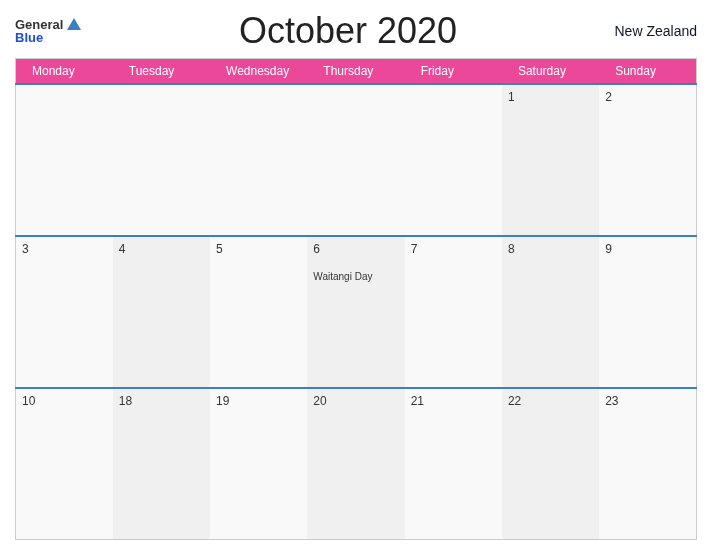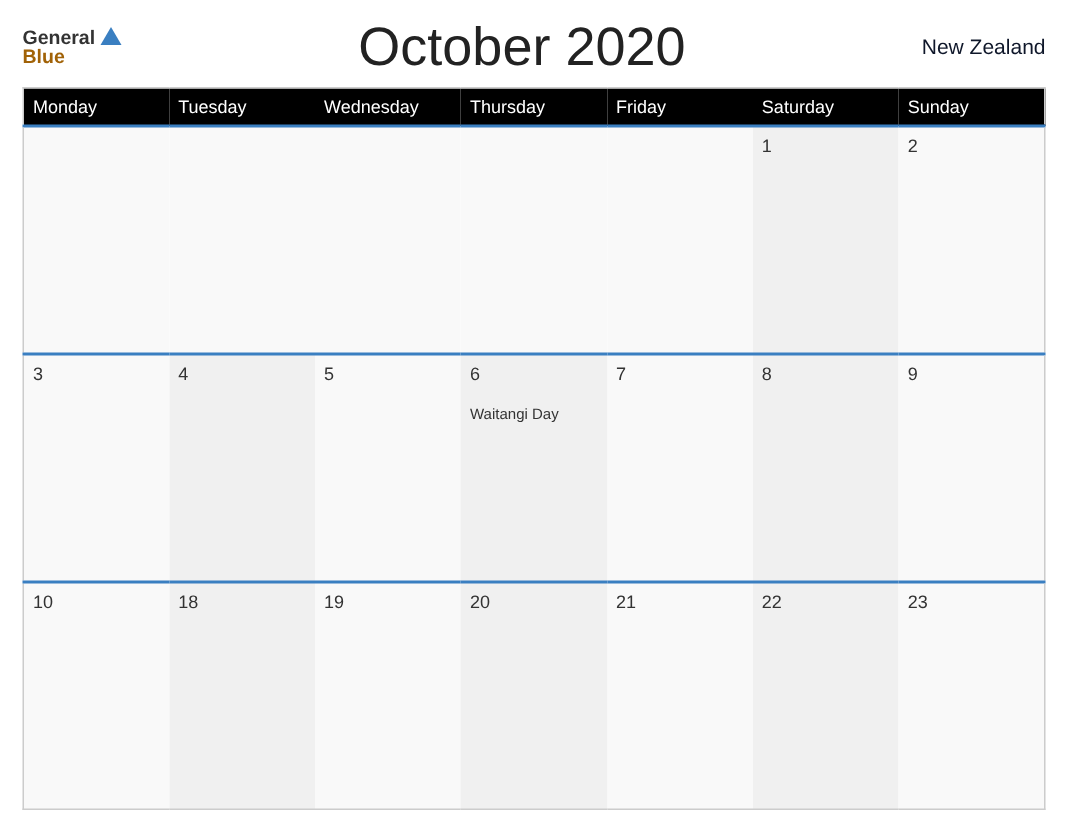--- a/index.html
+++ b/index.html
@@ -30,21 +30,21 @@
       line-height: 1;
     }
     .logo-general {
       font-size: 13px;
       font-weight: bold;
       color: #333;
     }
     .logo-blue {
       font-size: 13px;
       font-weight: bold;
-      color: #a16207;
+      color: #1d4ed8;
     }
     .logo-line {
       display: flex;
       align-items: center;
       gap: 2px;
     }
     .logo-triangle {
       width: 0;
       height: 0;
       border-left: 7px solid transparent;
@@ -66,25 +66,25 @@
       white-space: nowrap;
     }
     .calendar {
       flex: 1;
       border: 1px solid #ccc;
       border-collapse: collapse;
       width: 100%;
       table-layout: fixed;
     }
     .calendar thead tr th {
-      background-color: #000000;
+      background-color: #ec4899;
       color: #fff;
       font-size: 12px;
       font-weight: normal;
-      padding: 5px 6px;
+      padding: 5px 16px;
       text-align: left;
       border: none;
     }
     .calendar tbody tr {
       border-top: 2px solid #3a7fc1;
     }
     .calendar tbody tr td {
       vertical-align: top;
       padding: 5px 6px;
       font-size: 12px;

